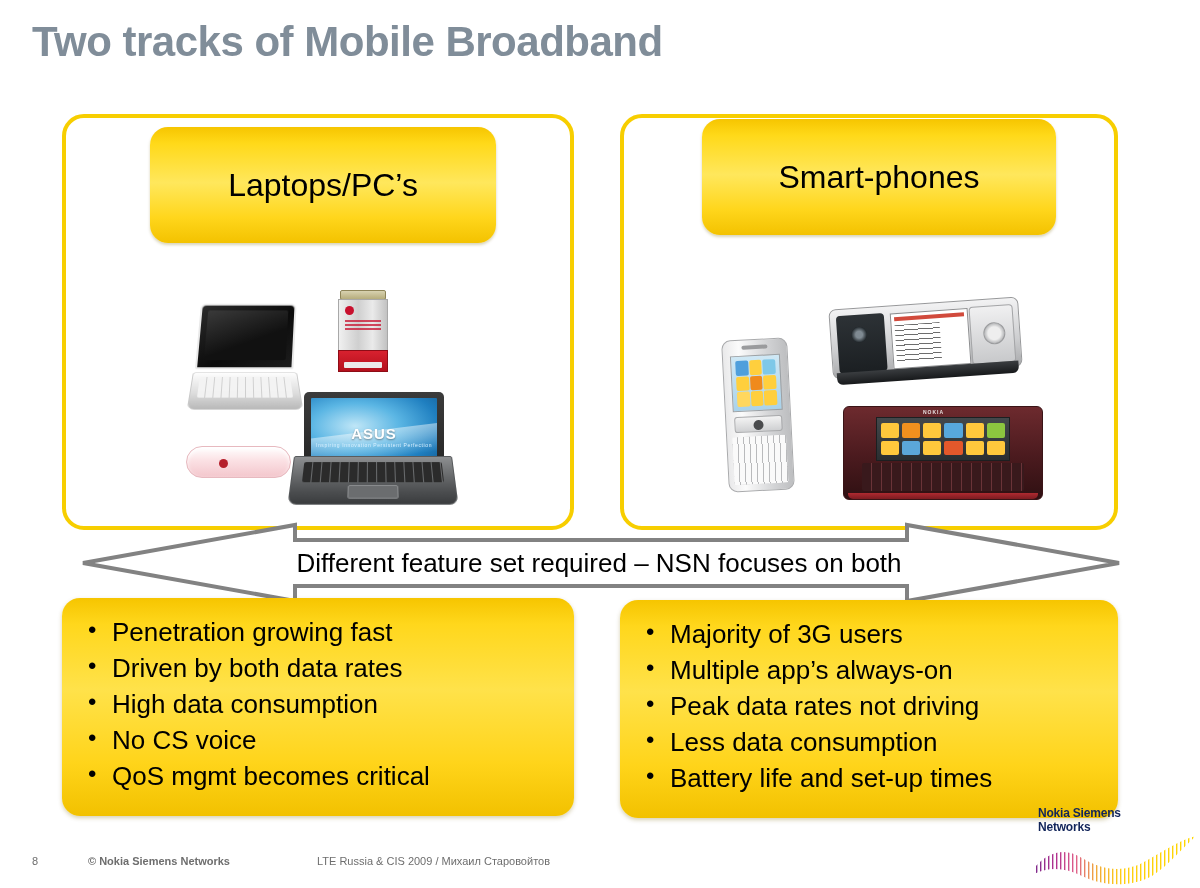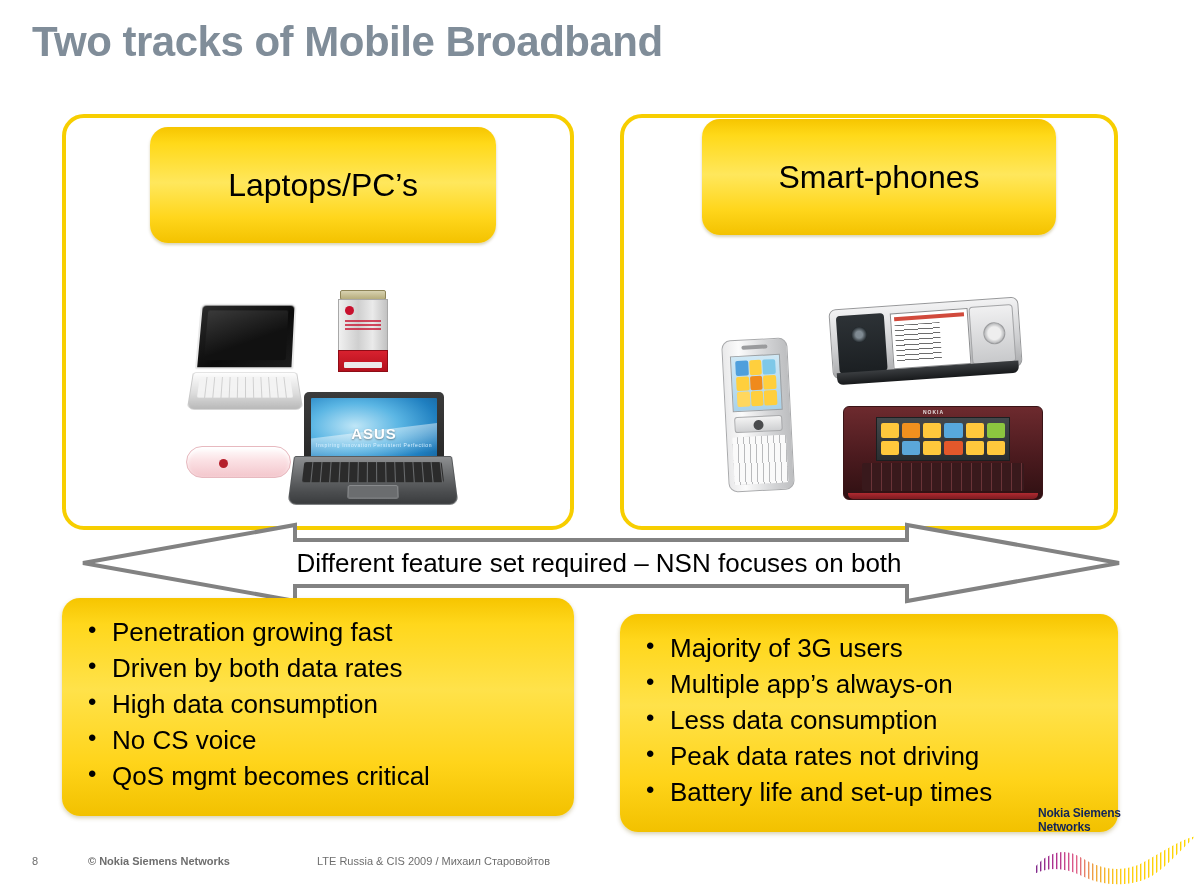--- a/index.html
+++ b/index.html
@@ -263,21 +263,21 @@
   
   .bullets{
     position:absolute;
     border-radius:18px;
     background:linear-gradient(to bottom,#f6c500 0%,#ffd71c 12%,#ffe24a 42%,#ffd41a 76%,#f2c100 100%);
     box-shadow:0 2px 4px rgba(120,100,0,.3);
     padding:16px 22px 10px 22px;
     box-sizing:border-box;
   }
   #bullets-left{left:62px;top:598px;width:512px;height:218px;}
-  #bullets-right{left:620px;top:614px;width:498px;height:218px;}
+  #bullets-right{left:620px;top:600px;width:498px;height:218px;}
   .bullets ul{list-style:none;margin:0;padding:0;}
   .bullets li{
     font-size:26px;color:#000000;line-height:1.385;
     position:relative;padding-left:28px;white-space:nowrap;
   }
   .bullets li:before{
     content:"\2022";position:absolute;left:4px;top:-1px;font-size:24px;color:#000;
   }
 
   
@@ -404,22 +404,22 @@
       <li>High data consumption</li>
       <li>No CS voice</li>
       <li>QoS mgmt becomes critical</li>
     </ul>
   </div>
 
   <div class="bullets" id="bullets-right">
     <ul>
       <li>Majority of 3G users</li>
       <li>Multiple app’s always-on</li>
+      <li>Peak data rates not driving</li>
       <li>Less data consumption</li>
-      <li>Peak data rates not driving</li>
       <li>Battery life and set-up times</li>
     </ul>
   </div>
 
   <div class="footer-text" id="slide-number">8</div>
   <div class="footer-text" id="copyright">© Nokia Siemens Networks</div>
   <div class="footer-text" id="event-info">LTE Russia &amp; CIS 2009 / Михаил Старовойтов</div>
 
   <div id="nsn-logo">
     <div class="wordmark">

